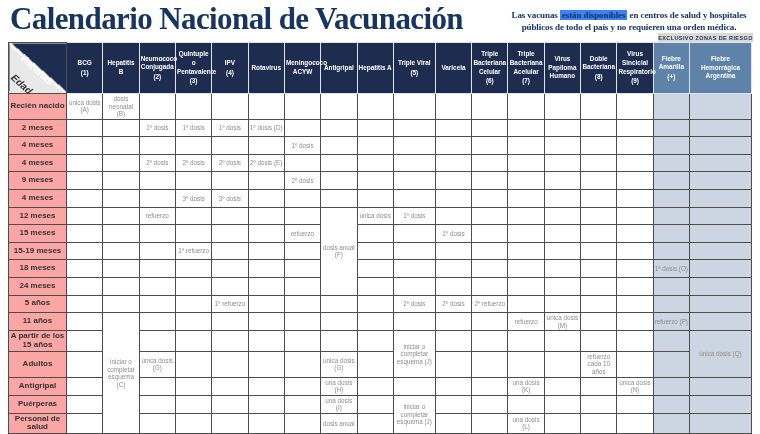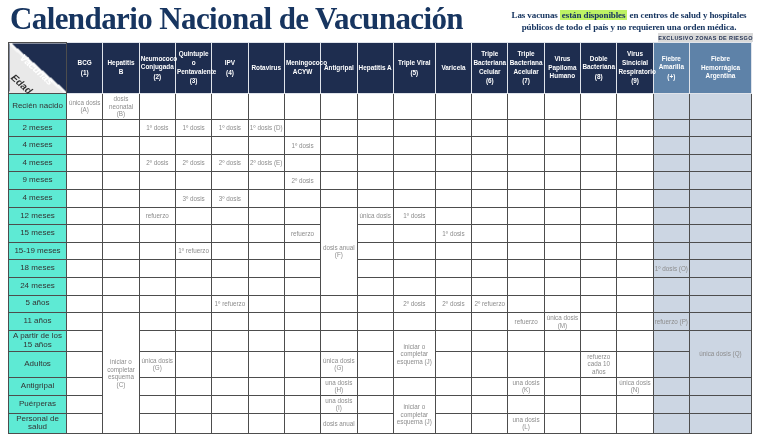--- a/index.html
+++ b/index.html
@@ -10,21 +10,21 @@
   .page-title {
     position:absolute; left:10px; top:1px;
     font-family:"Liberation Serif", serif; font-weight:bold;
     font-size:31px; color:#173560; letter-spacing:-0.6px; white-space:nowrap;
   }
   .subtitle {
     position:absolute; right:5px; top:9px; width:252px; text-align:center;
     font-family:"Liberation Serif", serif; font-weight:bold;
     font-size:9px; line-height:1.35; color:#173560; letter-spacing:-0.1px;
   }
-  .subtitle .hl { background:#bef264; padding:0 2px; }
+  .subtitle .hl { background:#3b82f6; padding:0 2px; }
   .risk-zone-label {
     position:absolute; right:7px; top:33px; width:95px; box-sizing:border-box;
     background:#d9d9d9; color:#1e2d4f; font-size:5.5px; font-weight:bold;
     letter-spacing:0.4px; text-align:center; padding:1.5px 0;
   }
   table.cal {
     position:absolute; left:8px; top:42px; width:744px;
     border-collapse:collapse; table-layout:fixed;
   }
   col.w-label { width:58px; }
@@ -42,21 +42,21 @@
   th.corner {
     background:linear-gradient(to top right,
       #e9e9e9 48%, #f7f7f7 48%, #f7f7f7 52%, #1e2d4f 52%);
     position:relative; border:1px solid #4d4d4d;
   }
   .corner span { position:absolute; font-style:italic; font-weight:bold; font-size:10px; }
   .corner .vac { color:#ffffff; left:17px; top:8px;  transform:rotate(42deg); transform-origin:left top; }
   .corner .eda { color:#2e2e2e; left:8px;  top:28px; transform:rotate(42deg); transform-origin:left top; }
   tbody tr { height:17.6px; }
   td.rowlabel {
-    background:#5eead4; color:#333333; font-size:8px; font-weight:normal;
+    background:#fca5a5; color:#333333; font-size:8px; font-weight:bold;
     text-align:center; line-height:1.1; padding:1px 1px; vertical-align:middle;
   }
   td.cell {
     background:#ffffff; color:#8c8c8c; font-size:6.3px; text-align:center;
     line-height:1.2; padding:1px; vertical-align:middle;
   }
   td.cell.risk { background:#ccd6e3; }
 </style>
 </head>
 <body>

